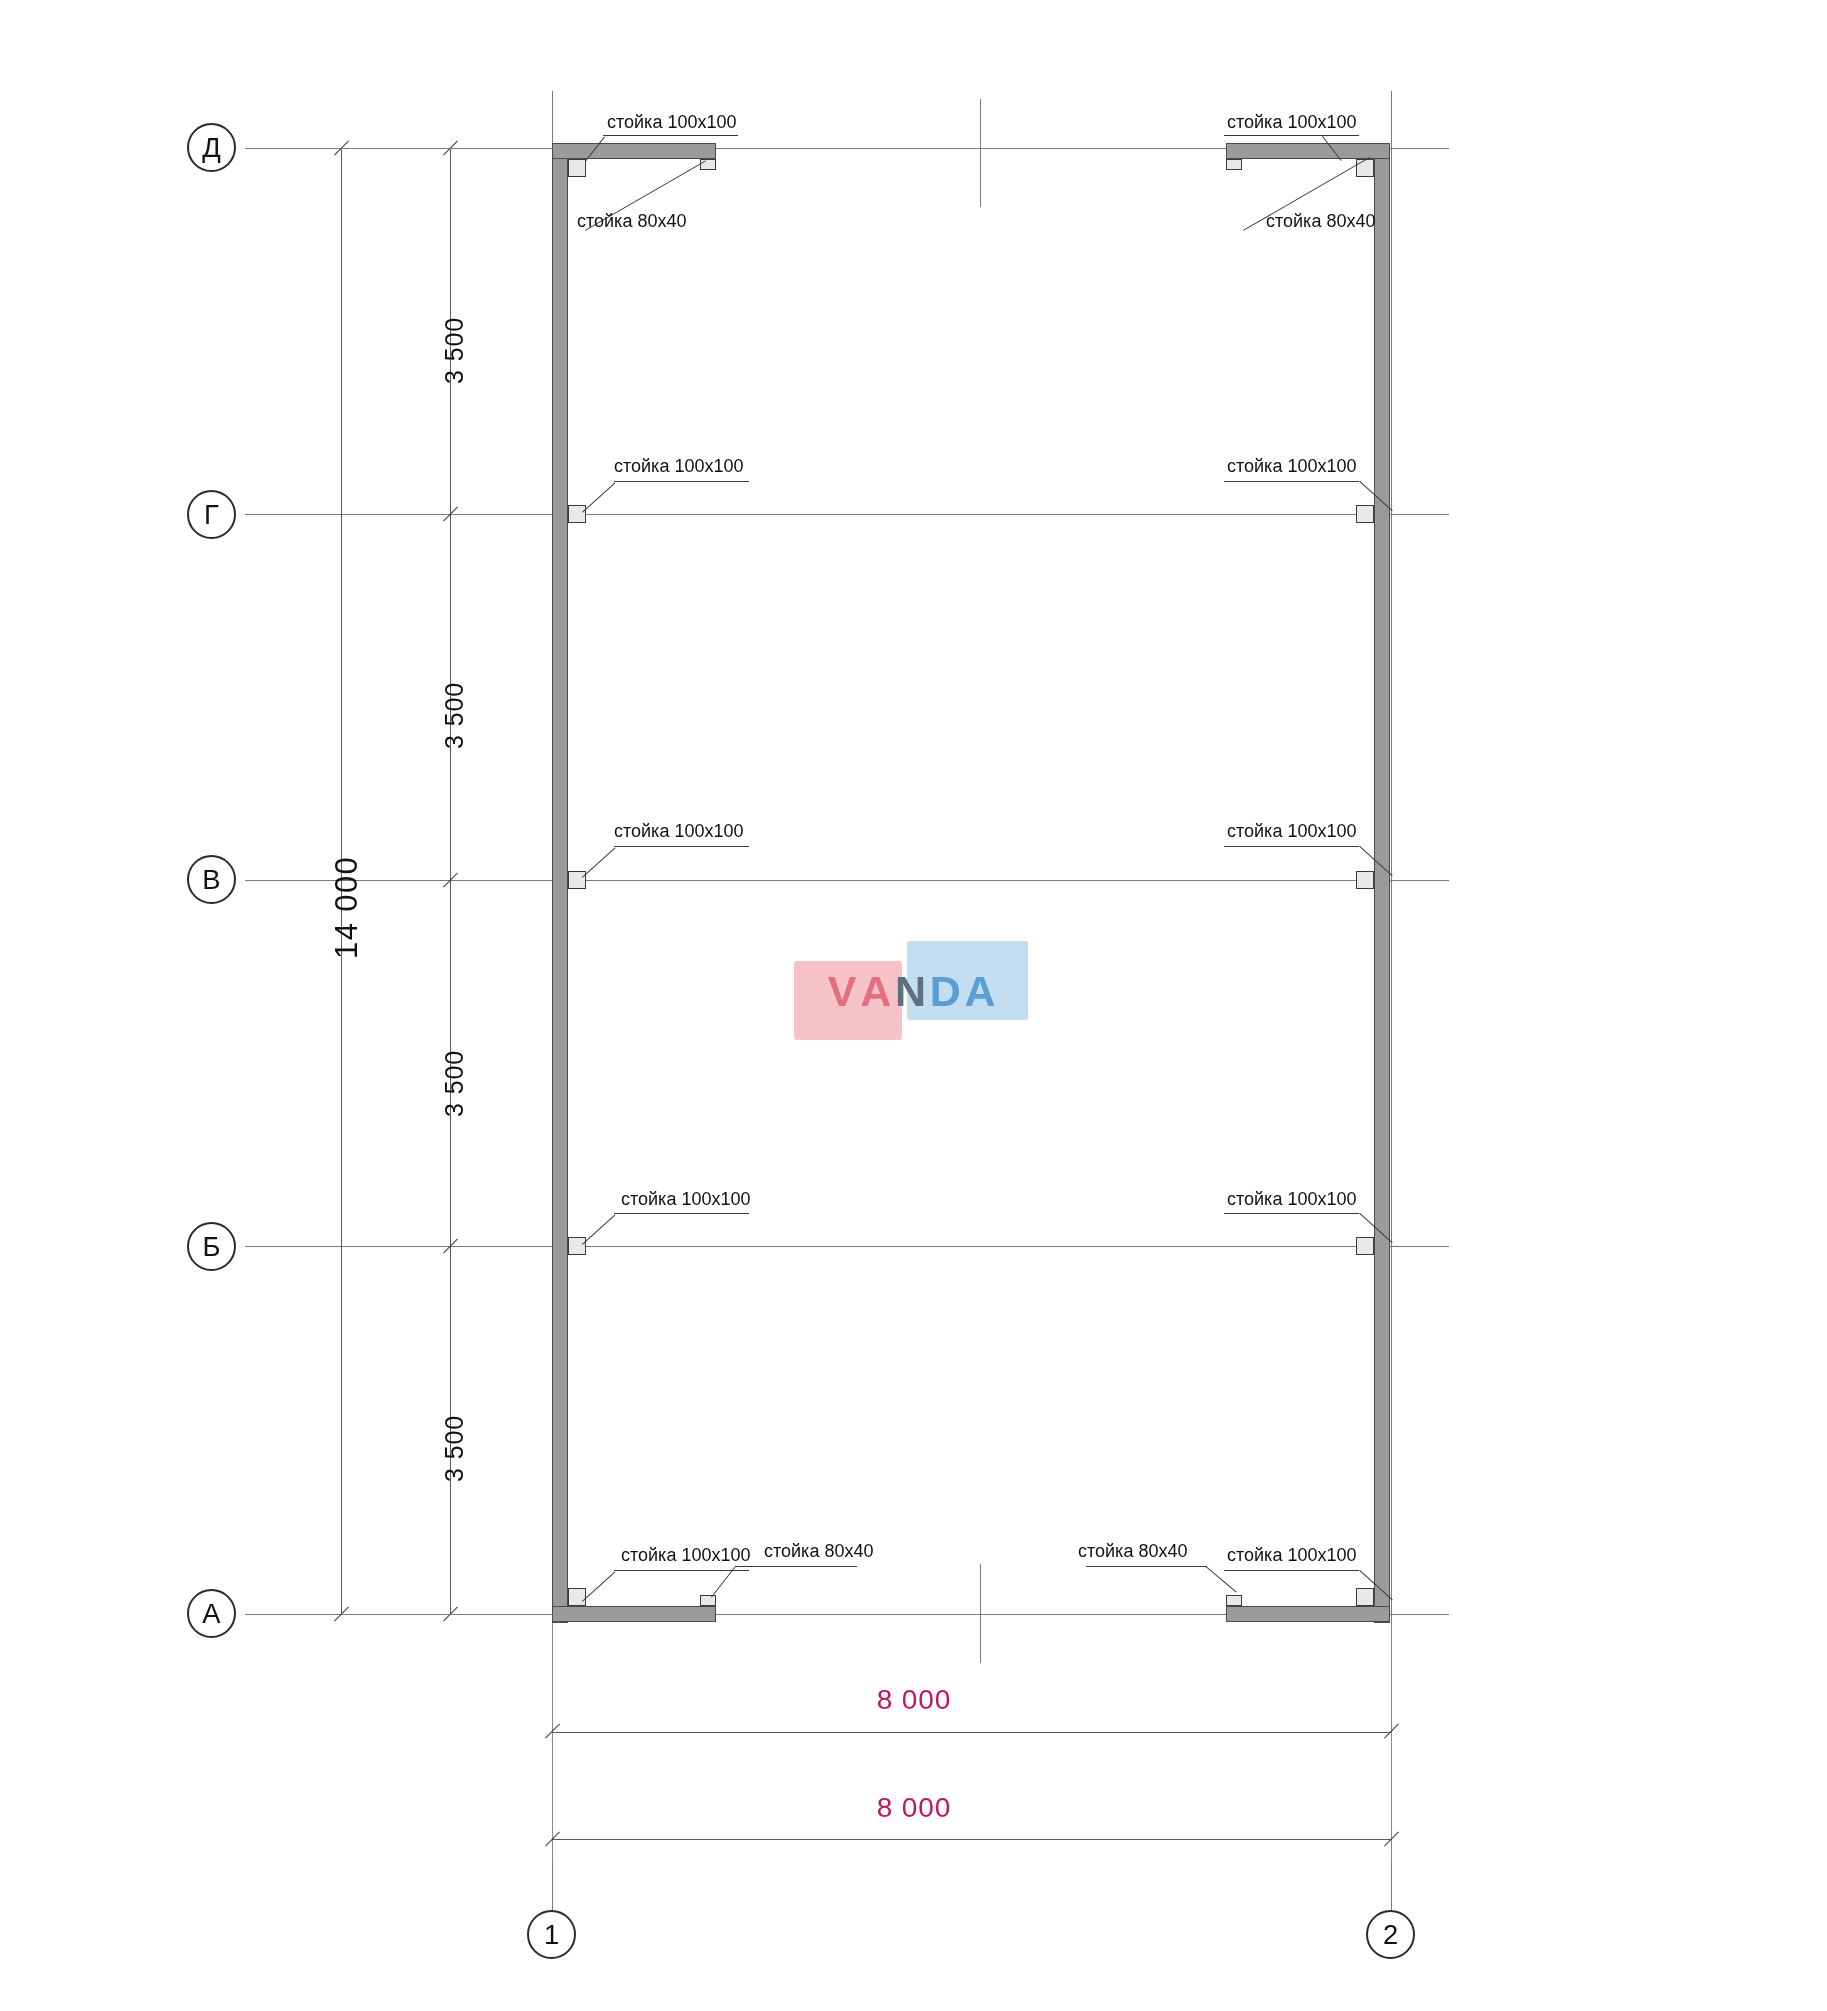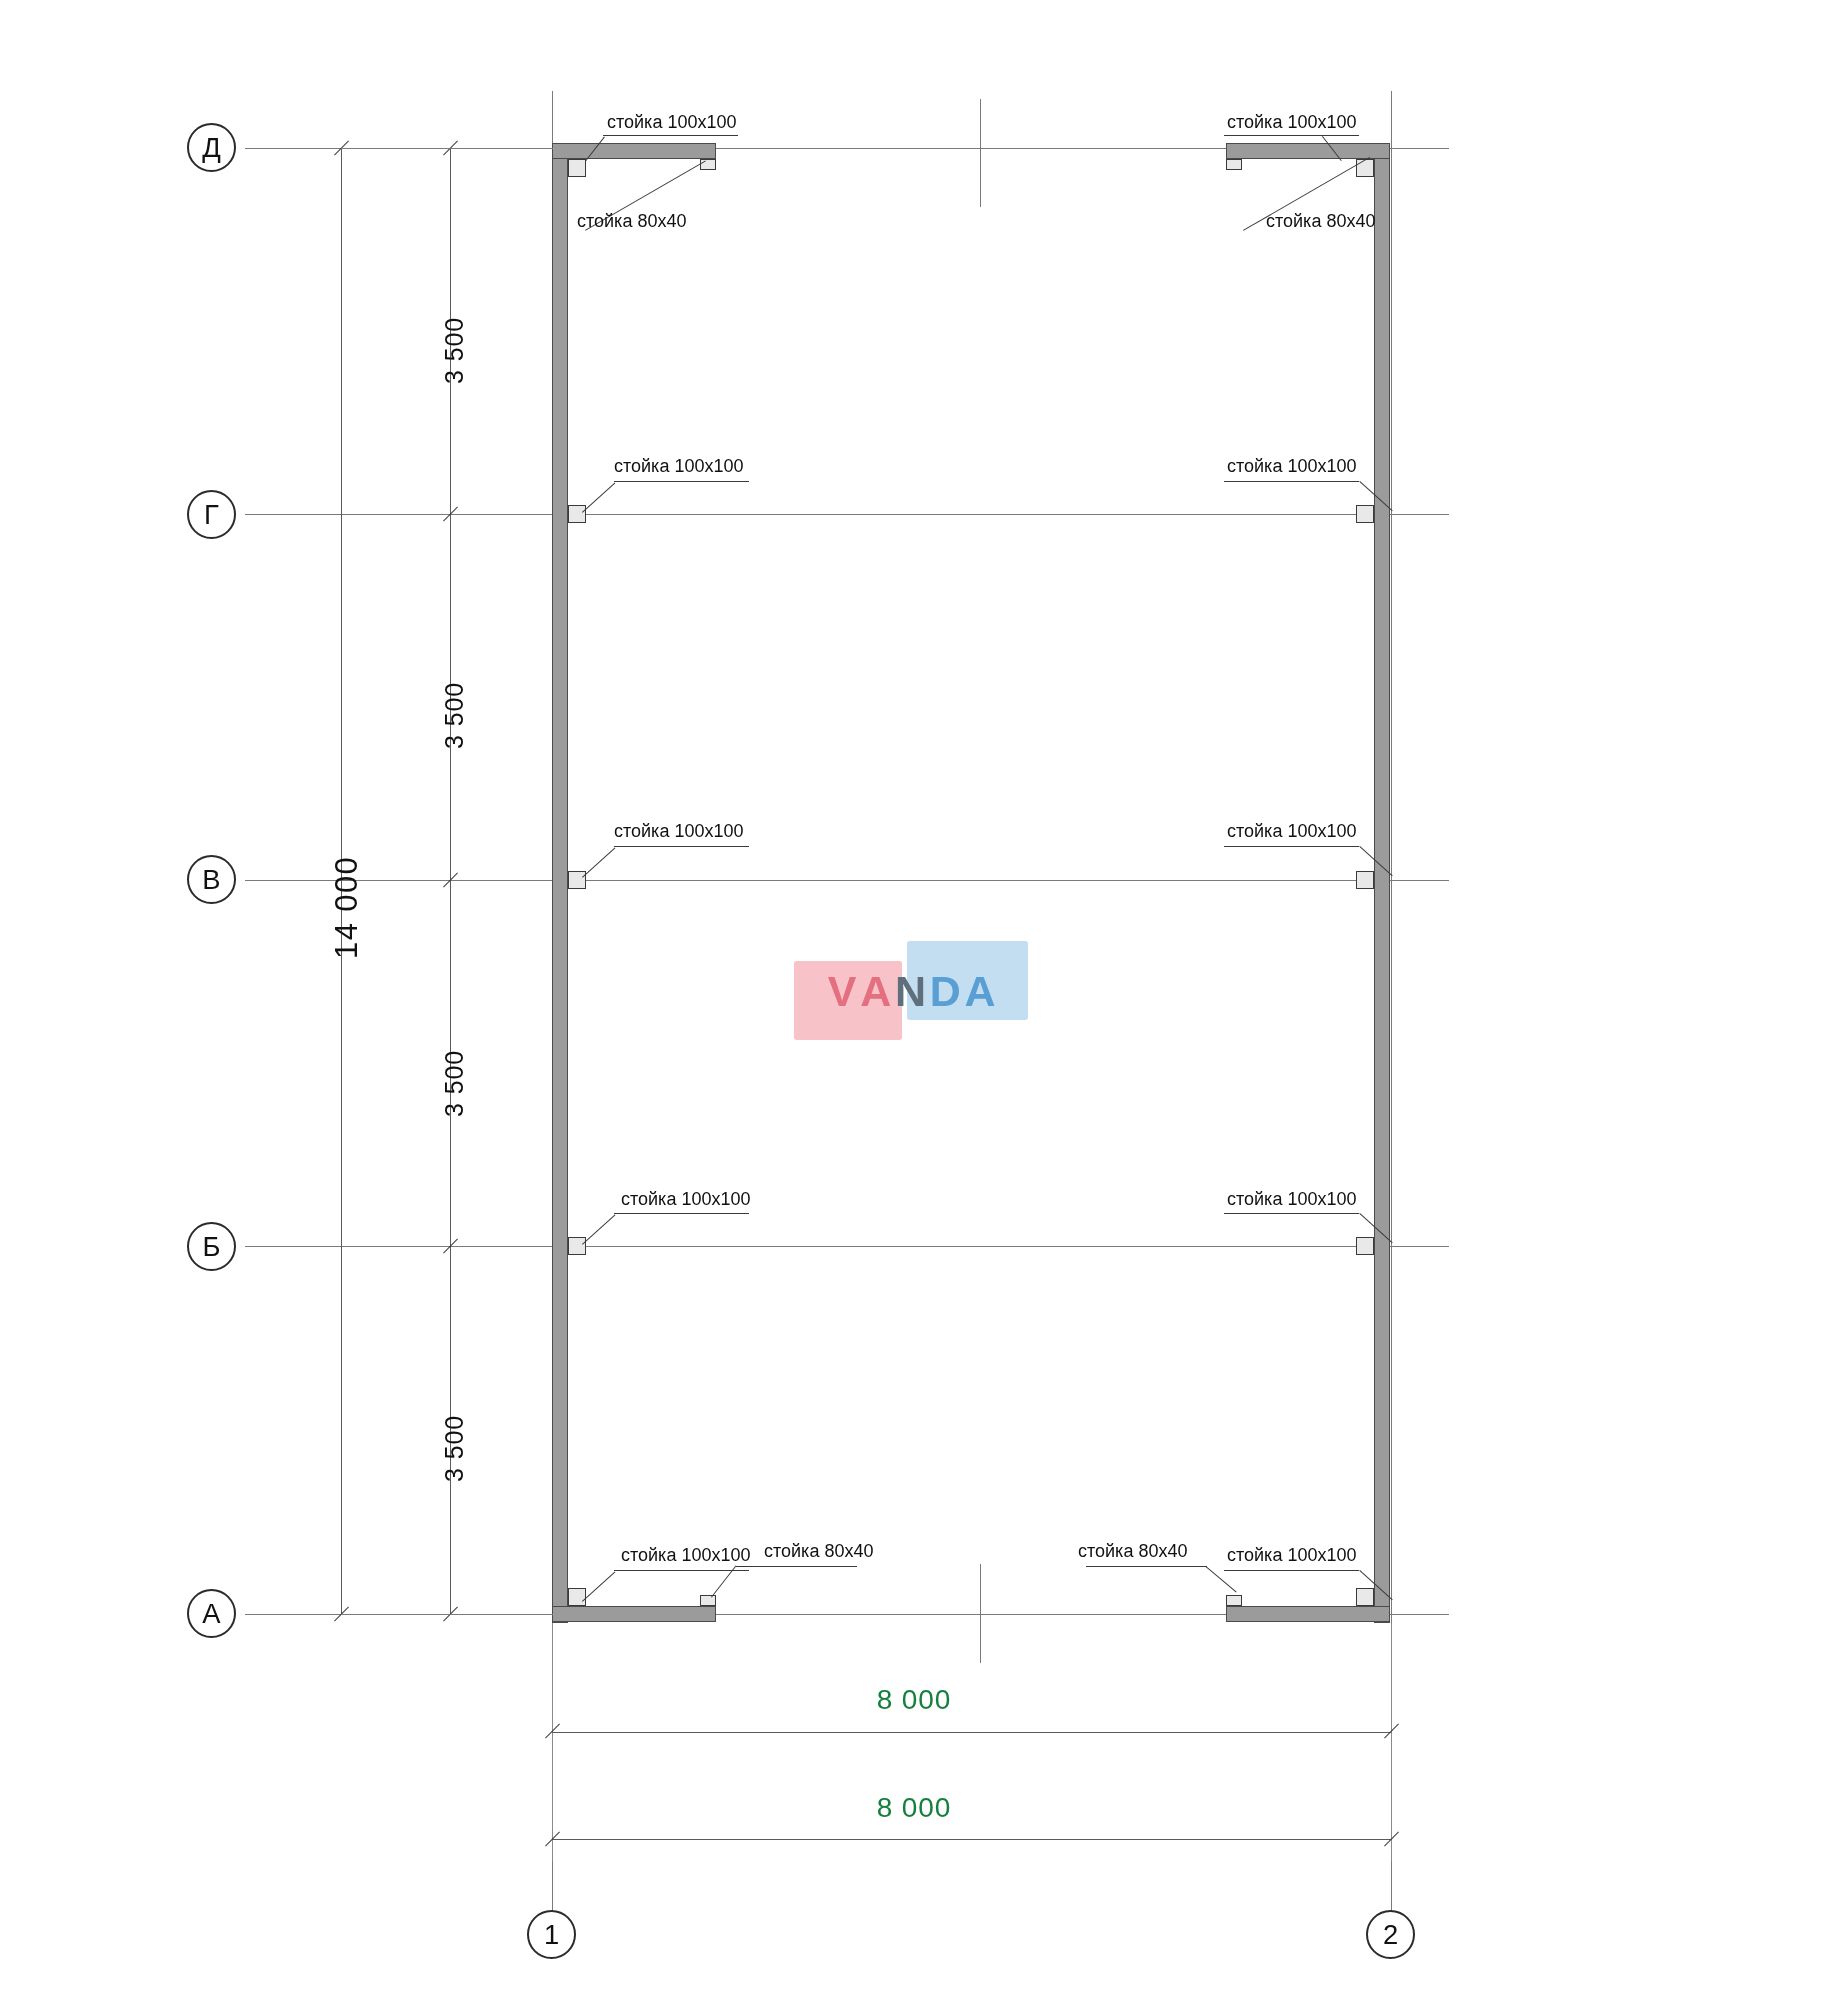--- a/index.html
+++ b/index.html
@@ -95,21 +95,21 @@
     white-space: nowrap;
     color: #111111;
   }
 
   
   .dim-text-h {
     position: absolute;
     font-size: 28px;
     letter-spacing: 0.9px;
     white-space: nowrap;
-    color: #15803d;
+    color: #be185d;
   }
   .dim-text-v {
     position: absolute;
     font-size: 25px;
     letter-spacing: 0.9px;
     white-space: nowrap;
     color: #111111;
     transform-origin: 0 0;
     transform: rotate(-90deg);
   }

